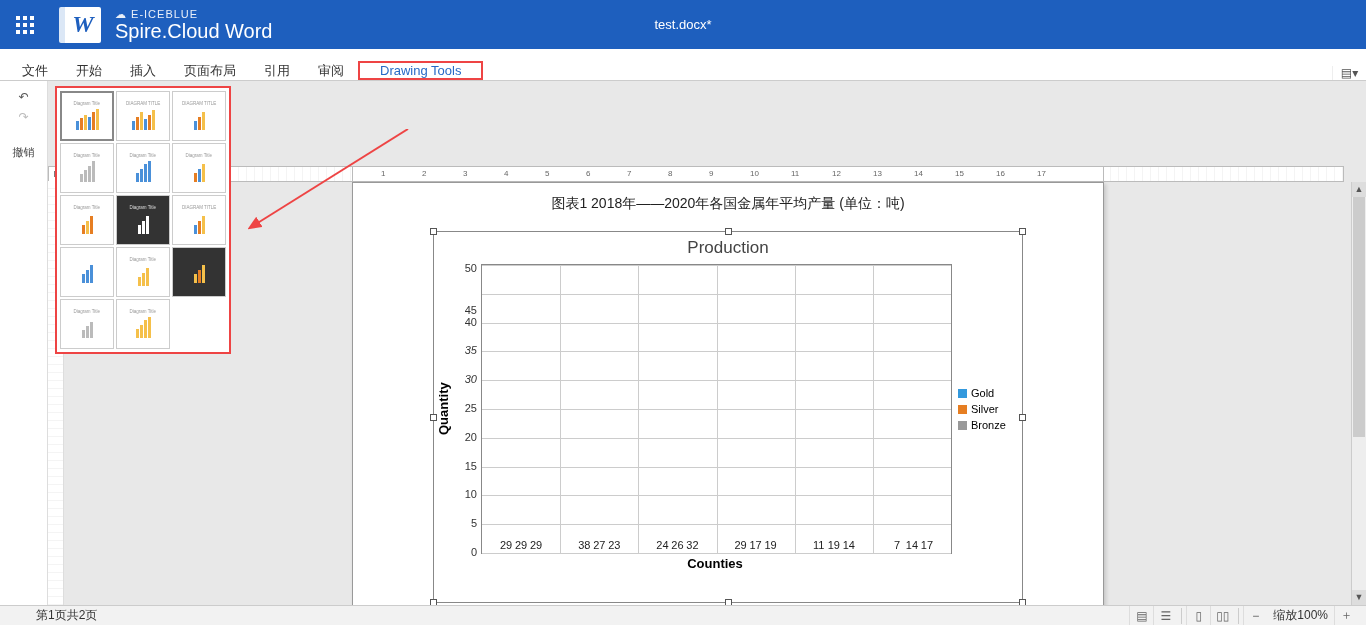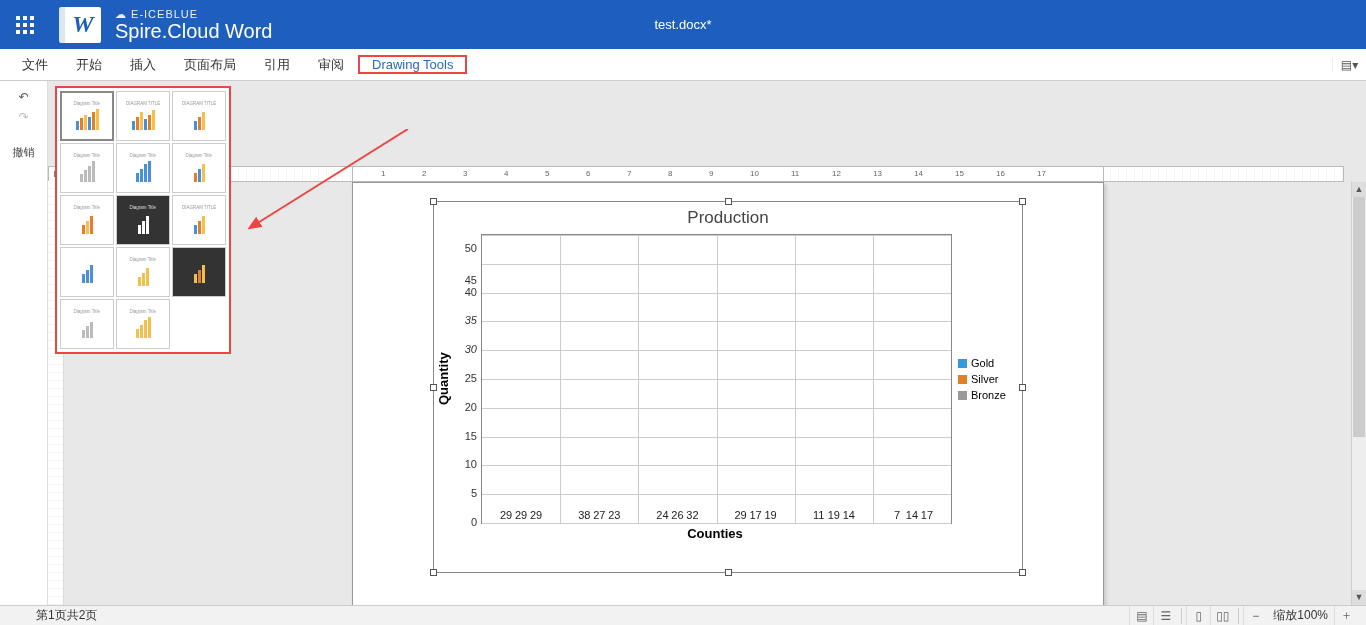--- a/index.html
+++ b/index.html
@@ -9,23 +9,23 @@
 .title-bar { height:49px; background:#1e5fbe; color:#fff; display:flex; align-items:center; position:relative; }
 .apps { width:49px; height:49px; display:grid; grid-template-columns:repeat(3,4px); grid-template-rows:repeat(3,4px); gap:3px; place-content:center; cursor:pointer; }
 .apps span { background:#fff; }
 .word-icon { width:42px; height:36px; background:#fff; color:#1e5fbe; border-radius:2px; display:flex; align-items:center; justify-content:center; font-family:Georgia,serif; font-style:italic; font-weight:bold; font-size:24px; margin-left:10px; border-left:6px solid #dbe7f6; }
 .brand { margin-left:14px; }
 .brand .small { font-size:11px; letter-spacing:1px; opacity:.9; }
 .brand .big { font-size:20px; font-weight:400; line-height:1; }
 .doc-title { position:absolute; left:50%; transform:translateX(-50%); font-size:13px; }
 
 
-.menu-bar { height:32px; background:#fff; border-bottom:1px solid #ccc; display:flex; align-items:center; padding-left:8px; }
+.menu-bar { height:32px; background:#fff; border-bottom:1px solid #ccc; display:flex; align-items:flex-end; padding-left:8px; }
 .menu-item { padding:0 14px; display:flex; align-items:center; font-size:13px; color:#333; cursor:pointer; }
-.menu-item.highlighted { color:#266ac6; border:2px solid #e44; padding:0 12px; }
+.menu-item.highlighted { color:#266ac6; border:2px solid #e44; padding:0 20px; }
 .menu-spacer { flex:1; }
 .menu-toggle { width:34px; display:flex; align-items:center; justify-content:center; border-left:1px solid #eee; color:#555; cursor:pointer; }
 
 
 .work-area { display:flex; height:calc(100% - 49px - 32px - 20px); background:#fff; }
 
 
 .left-col { width:48px; border-right:1px solid #ddd; background:#fff; text-align:center; padding-top:6px; }
 .left-col .btn { height:20px; display:flex; align-items:center; justify-content:center; color:#555; cursor:pointer; }
 .left-col .btn.disabled { color:#bbb; }
@@ -293,20 +293,21 @@
           <span style="left: 520px;">13</span>
           <span style="left: 561px;">14</span>
           <span style="left: 602px;">15</span>
           <span style="left: 643px;">16</span>
           <span style="left: 684px;">17</span>
         </div>
     </div>
     <div class="vruler"></div>
 
     <div class="page">
+      <div class="caption">图表1  2018年——2020年各国金属年平均产量  (单位：吨)</div>
       <div class="chart-box">
         <div class="handle h-tl"></div>
         <div class="handle h-t"></div>
         <div class="handle h-tr"></div>
         <div class="handle h-l"></div>
         <div class="handle h-r"></div>
         <div class="handle h-bl"></div>
         <div class="handle h-b"></div>
         <div class="handle h-br"></div>
 
@@ -317,21 +318,21 @@
               <div style="top: 288px;">0</div>
               <div style="top: 259.2px;">5</div>
               <div style="top: 230.4px;">10</div>
               <div style="top: 201.6px;">15</div>
               <div style="top: 172.8px;">20</div>
               <div style="top: 144px;">25</div>
               <div style="top: 115.2px; font-style: italic;">30</div>
               <div style="top: 86.4px; font-style: italic;">35</div>
               <div style="top: 57.6px;">40</div>
               <div style="top: 46px;">45</div>
-              <div style="top: 14px;">50</div>
+              <div style="top: 4px;">50</div>
             </div>
           <div class="plot-area" id="plotarea">
             <div class="groups" id="groups">
                 <div class="group">
                   <div class="bar" style="height: 92%; background: rgb(51, 153, 221);">
                     <div class="v">29</div>
                   </div>
                   <div class="bar" style="height: 58%; background: rgb(230, 126, 34);">
                     <div class="v">29</div>
                   </div>

